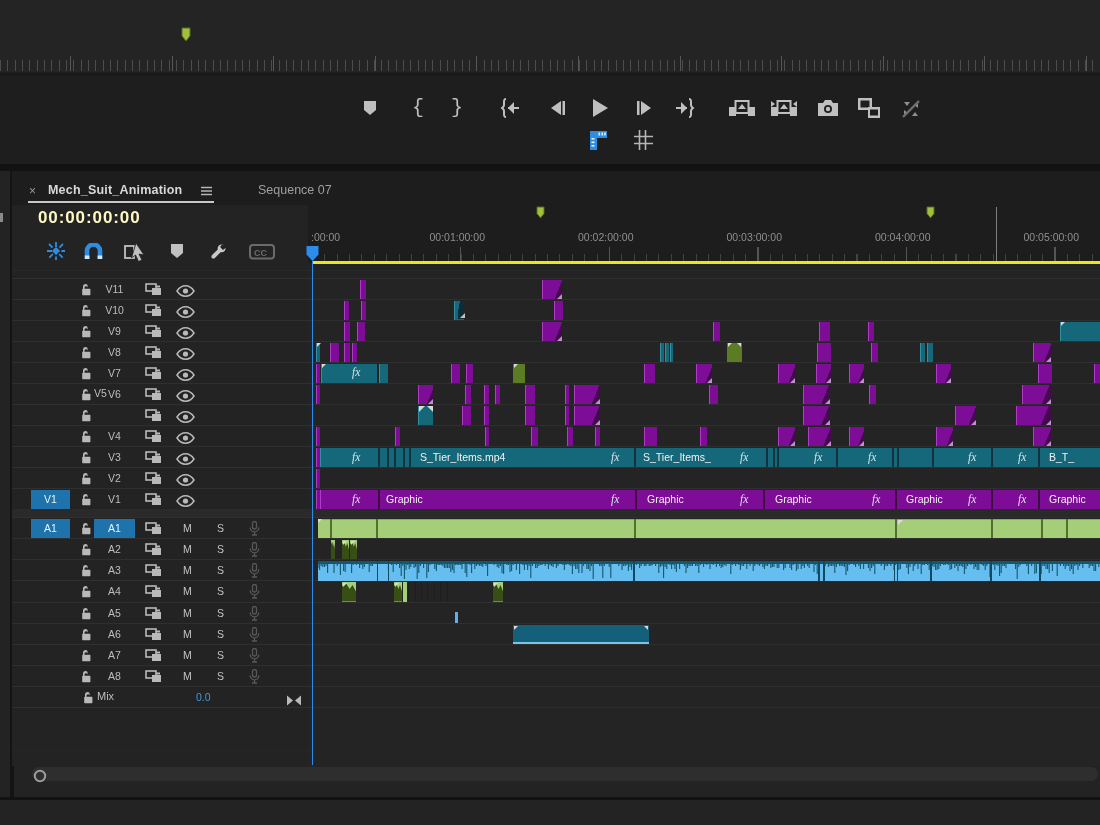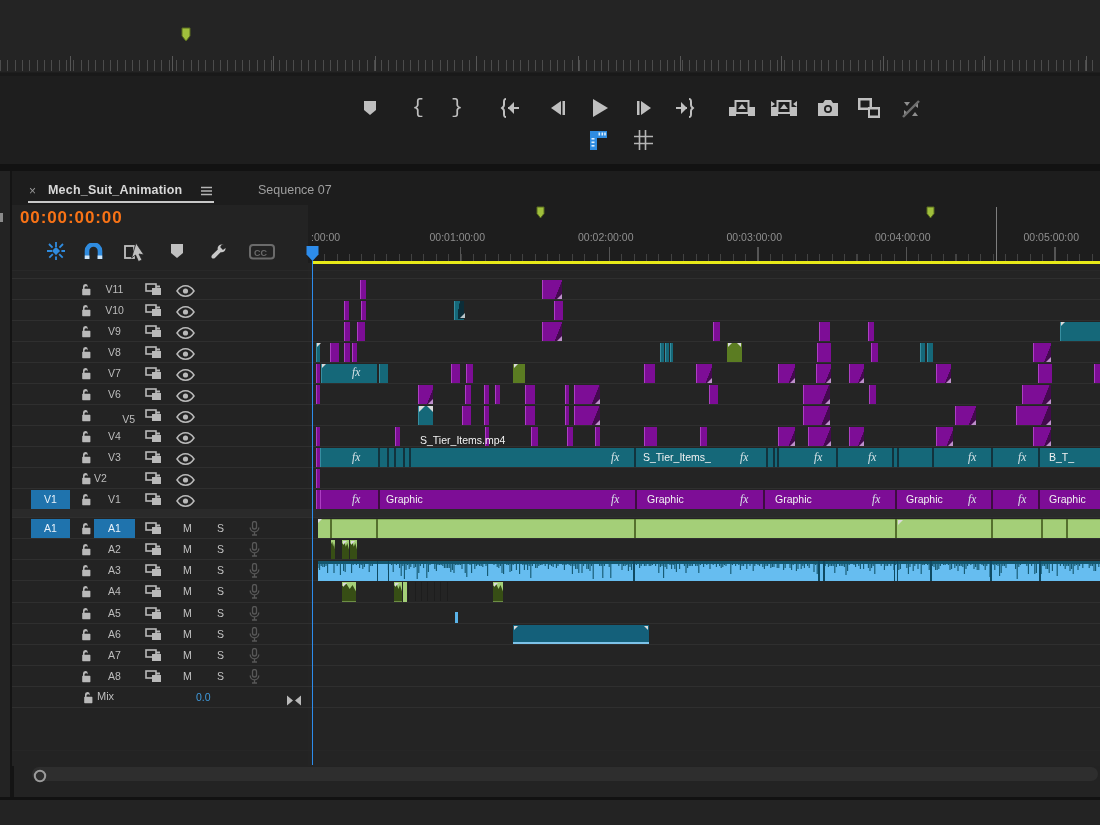--- a/index.html
+++ b/index.html
@@ -110,21 +110,21 @@
     <div class="abs" style="left:12px;top:171px;width:1088px;height:34px;background:#1d1d1d"></div>
     <div class="abs" style="left:29px;top:184px;width:12px;height:14px;font:12px 'Liberation Sans',sans-serif;color:#9a9a9a">×</div>
     <div class="abs" style="left:48px;top:183px;width:160px;height:16px;font:600 12.5px 'Liberation Sans',sans-serif;color:#d8d8d8;letter-spacing:0.2px">Mech_Suit_Animation</div>
     <svg class="abs" style="left:200px;top:186px" width="13" height="10">
       <g stroke="#b5b5b5" stroke-width="1.4">
         <path d="M1 1.5h11M1 5h11M1 8.5h11"></path>
       </g>
     </svg>
     <div class="abs" style="left:28px;top:201px;width:186px;height:2px;background:#c8c8c8"></div>
     <div class="abs" style="left:258px;top:183px;width:110px;height:16px;font:12.5px 'Liberation Sans',sans-serif;color:#9e9e9e">Sequence 07</div>
-    <div class="abs" style="left:20px;top:208px;width:160px;height:22px;z-index:6;font:600 17px 'Liberation Sans',sans-serif;color:#f97316;letter-spacing:0.9px">00:00:00:00</div>
+    <div class="abs" style="left:38px;top:208px;width:160px;height:22px;z-index:6;font:600 17px 'Liberation Sans',sans-serif;color:#fef9c3;letter-spacing:0.9px">00:00:00:00</div>
     <svg class="abs" style="left:46px;top:241px;z-index:6" width="20" height="20">
       <g stroke="#2f8ce0" stroke-width="1.8">
         <path d="M3 3l14 14M17 3L3 17M10 1v18M1 10h18" stroke-dasharray="5 2.2"></path>
       </g>
       <path d="M10 6l4 4-4 4-4-4z" fill="#2f8ce0"></path>
     </svg>
     <svg class="abs" style="left:84px;top:243px;z-index:6" width="19" height="18">
       <path d="M3 16V8a6.5 6.5 0 0 1 13 0v8" stroke="#2f8ce0" stroke-width="4.6" fill="none"></path>
       <rect x="0.8" y="12.5" width="4.6" height="3.5" fill="#cfe4f5"></rect>
       <rect x="13.6" y="12.5" width="4.6" height="3.5" fill="#cfe4f5"></rect>
@@ -268,21 +268,21 @@
         <rect x="11" y="2.5" width="4" height="2" fill="#b9b9b9"></rect>
       </svg></div>
     <div class="abs" style="left:176px;top:388px"><svg width="19" height="12" viewBox="0 0 19 12">
         <path d="M1 6C4 1.5 7 0.8 9.5 0.8S15 1.5 18 6c-3 4.5-6 5.2-8.5 5.2S4 10.5 1 6z" fill="none" stroke="#b9b9b9" stroke-width="1.5"></path>
         <circle cx="9.5" cy="6" r="2.6" fill="#b9b9b9"></circle>
       </svg></div>
     <div class="abs" style="left:81px;top:408px"><svg width="12" height="13" viewBox="0 0 12 13">
         <path d="M2 6V3.6A2.4 2.4 0 0 1 6.8 3.4l-0.2 1.2a1.3 1.3 0 0 0-3.1 0.2V6z" fill="#b9b9b9"></path>
         <rect x="1.2" y="5.8" width="8.2" height="6.4" rx="0.6" fill="#b9b9b9"></rect>
       </svg></div>
-    <div class="abs" style="left:94px;top:410px;width:41px;height:19px;color:#bdbdbd;font:10.5px 'Liberation Sans',sans-serif;text-align:right;line-height:19px">V5</div>
+    <div class="abs" style="left:94px;top:384px;width:41px;height:19px;color:#bdbdbd;font:10.5px 'Liberation Sans',sans-serif;text-align:left;line-height:19px">V5</div>
     <div class="abs" style="left:145px;top:408px"><svg width="17" height="13" viewBox="0 0 17 13">
         <rect x="1" y="1" width="10" height="7" fill="none" stroke="#b9b9b9" stroke-width="1.6"></rect>
         <rect x="7" y="5" width="9" height="7" fill="#b9b9b9"></rect>
         <rect x="11" y="2.5" width="4" height="2" fill="#b9b9b9"></rect>
       </svg></div>
     <div class="abs" style="left:176px;top:409px"><svg width="19" height="12" viewBox="0 0 19 12">
         <path d="M1 6C4 1.5 7 0.8 9.5 0.8S15 1.5 18 6c-3 4.5-6 5.2-8.5 5.2S4 10.5 1 6z" fill="none" stroke="#b9b9b9" stroke-width="1.5"></path>
         <circle cx="9.5" cy="6" r="2.6" fill="#b9b9b9"></circle>
       </svg></div>
     <div class="abs" style="left:81px;top:429px"><svg width="12" height="13" viewBox="0 0 12 13">
@@ -310,21 +310,21 @@
         <rect x="11" y="2.5" width="4" height="2" fill="#b9b9b9"></rect>
       </svg></div>
     <div class="abs" style="left:176px;top:451px"><svg width="19" height="12" viewBox="0 0 19 12">
         <path d="M1 6C4 1.5 7 0.8 9.5 0.8S15 1.5 18 6c-3 4.5-6 5.2-8.5 5.2S4 10.5 1 6z" fill="none" stroke="#b9b9b9" stroke-width="1.5"></path>
         <circle cx="9.5" cy="6" r="2.6" fill="#b9b9b9"></circle>
       </svg></div>
     <div class="abs" style="left:81px;top:471px"><svg width="12" height="13" viewBox="0 0 12 13">
         <path d="M2 6V3.6A2.4 2.4 0 0 1 6.8 3.4l-0.2 1.2a1.3 1.3 0 0 0-3.1 0.2V6z" fill="#b9b9b9"></path>
         <rect x="1.2" y="5.8" width="8.2" height="6.4" rx="0.6" fill="#b9b9b9"></rect>
       </svg></div>
-    <div class="abs" style="left:94px;top:468.5px;width:41px;height:19px;color:#bdbdbd;font:10.5px 'Liberation Sans',sans-serif;line-height:19px">V2</div>
+    <div class="abs" style="left:94px;top:468.5px;width:41px;height:19px;color:#bdbdbd;font:10.5px 'Liberation Sans',sans-serif;text-align:center;line-height:19px">V2</div>
     <div class="abs" style="left:145px;top:471px"><svg width="17" height="13" viewBox="0 0 17 13">
         <rect x="1" y="1" width="10" height="7" fill="none" stroke="#b9b9b9" stroke-width="1.6"></rect>
         <rect x="7" y="5" width="9" height="7" fill="#b9b9b9"></rect>
         <rect x="11" y="2.5" width="4" height="2" fill="#b9b9b9"></rect>
       </svg></div>
     <div class="abs" style="left:176px;top:472px"><svg width="19" height="12" viewBox="0 0 19 12">
         <path d="M1 6C4 1.5 7 0.8 9.5 0.8S15 1.5 18 6c-3 4.5-6 5.2-8.5 5.2S4 10.5 1 6z" fill="none" stroke="#b9b9b9" stroke-width="1.5"></path>
         <circle cx="9.5" cy="6" r="2.6" fill="#b9b9b9"></circle>
       </svg></div>
     <div class="abs" style="left:31px;top:489.5px;width:39px;height:19px;background:#1f73ad;color:#e8f2fa;font:10.5px 'Liberation Sans',sans-serif;text-align:center;line-height:19px">V1</div>
@@ -646,21 +646,21 @@
     <div class="vsep" style="left:932px;top:447.5px;height:19.5px;bottom:auto"></div>
     <div class="vsep" style="left:991px;top:447.5px;height:19.5px;bottom:auto"></div>
     <div class="vsep" style="left:1038px;top:447.5px;height:19.5px;bottom:auto"></div>
     <div class="fx" style="left:352px;top:450.5px">fx</div>
     <div class="fx" style="left:611px;top:450.5px">fx</div>
     <div class="fx" style="left:740px;top:450.5px">fx</div>
     <div class="fx" style="left:814px;top:450.5px">fx</div>
     <div class="fx" style="left:868px;top:450.5px">fx</div>
     <div class="fx" style="left:968px;top:450.5px">fx</div>
     <div class="fx" style="left:1018px;top:450.5px">fx</div>
-    <div class="lbl" style="left:420px;top:434px">S_Tier_Items.mp4</div>
+    <div class="lbl" style="left:420px;top:451px">S_Tier_Items.mp4</div>
     <div class="lbl" style="left:643px;top:451px">S_Tier_Items_</div>
     <div class="lbl" style="left:1049px;top:451px">B_T_</div>
     <div class="clip p" style="left:316px;top:489.5px;width:4px;"></div>
     <div class="clip p" style="left:320px;top:489.5px;width:780px;"></div>
     <div class="vsep" style="left:378px;top:489.5px;height:19.5px;bottom:auto;background:#3d0d40"></div>
     <div class="vsep" style="left:635px;top:489.5px;height:19.5px;bottom:auto;background:#3d0d40"></div>
     <div class="vsep" style="left:763px;top:489.5px;height:19.5px;bottom:auto;background:#3d0d40"></div>
     <div class="vsep" style="left:895px;top:489.5px;height:19.5px;bottom:auto;background:#3d0d40"></div>
     <div class="vsep" style="left:991px;top:489.5px;height:19.5px;bottom:auto;background:#3d0d40"></div>
     <div class="vsep" style="left:1038px;top:489.5px;height:19.5px;bottom:auto;background:#3d0d40"></div>

